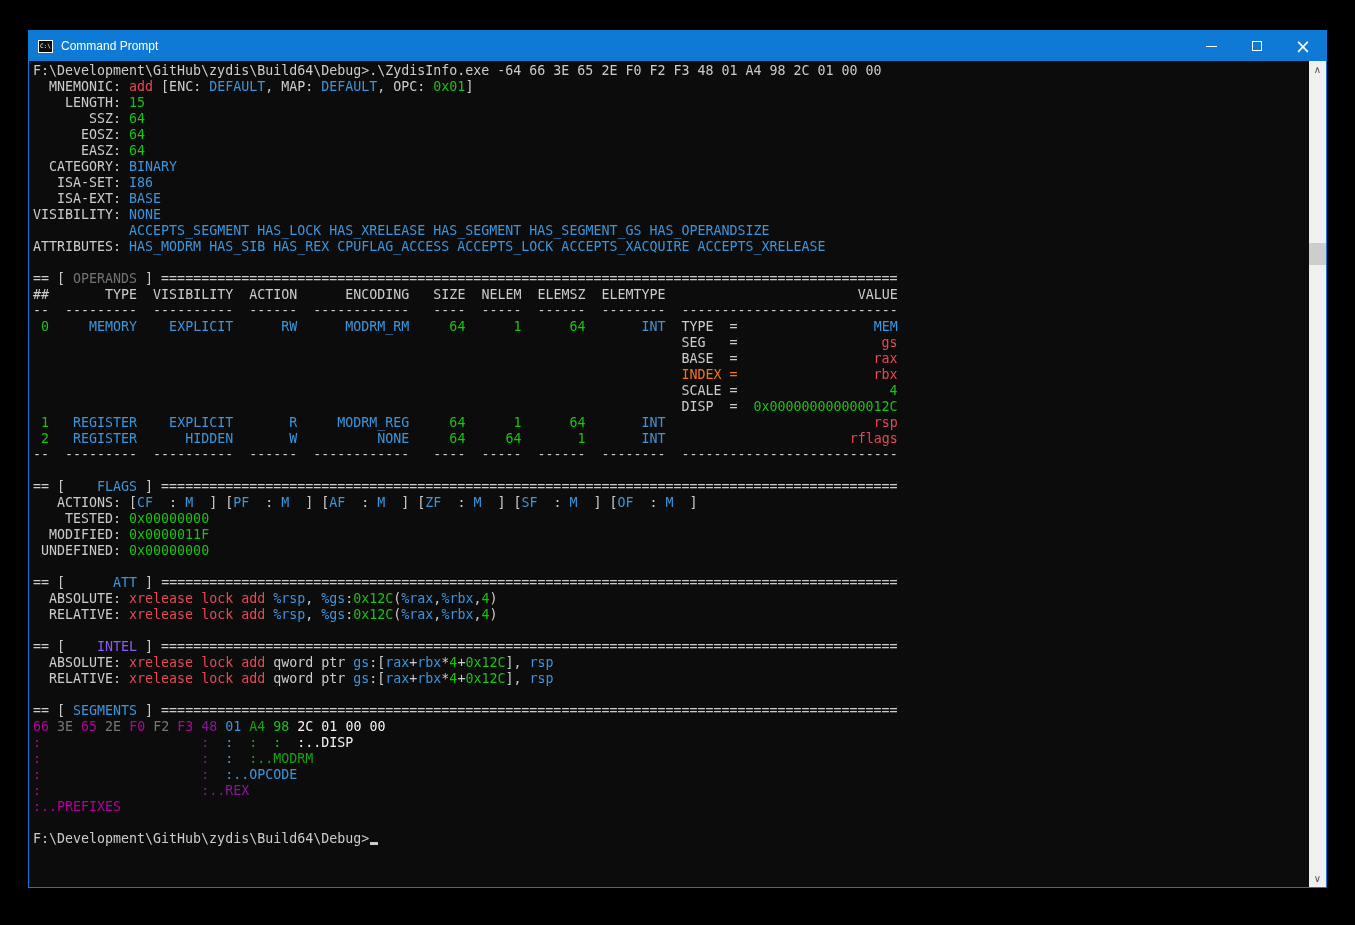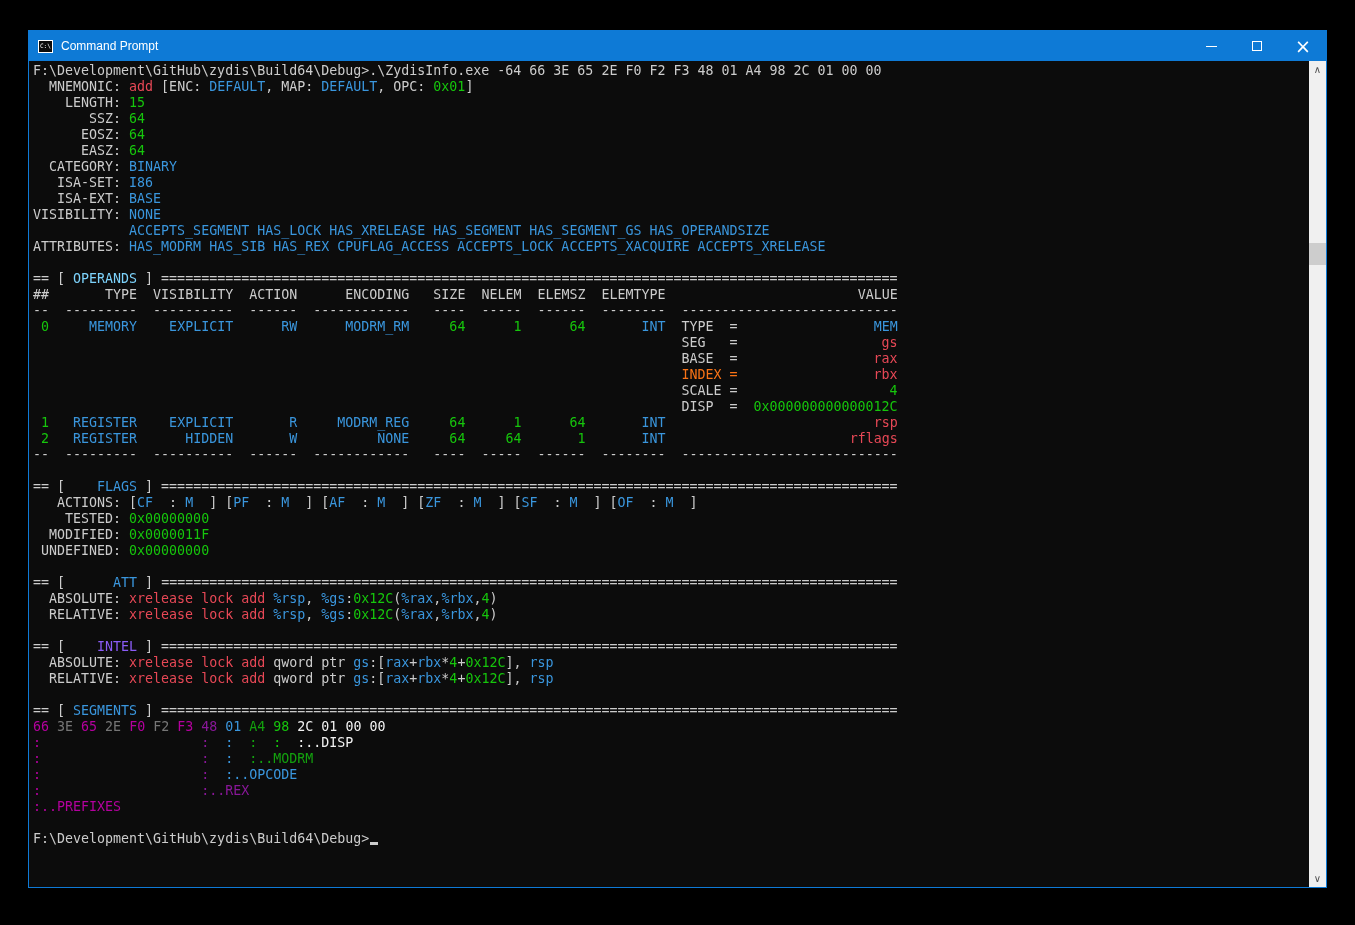--- a/index.html
+++ b/index.html
@@ -92,21 +92,21 @@
         <div class="line"><span style="color: rgb(204, 204, 204);">       SSZ: </span><span style="color: rgb(22, 198, 12);">64</span></div>
         <div class="line"><span style="color: rgb(204, 204, 204);">      EOSZ: </span><span style="color: rgb(22, 198, 12);">64</span></div>
         <div class="line"><span style="color: rgb(204, 204, 204);">      EASZ: </span><span style="color: rgb(22, 198, 12);">64</span></div>
         <div class="line"><span style="color: rgb(204, 204, 204);">  CATEGORY: </span><span style="color: rgb(58, 150, 221);">BINARY</span></div>
         <div class="line"><span style="color: rgb(204, 204, 204);">   ISA-SET: </span><span style="color: rgb(58, 150, 221);">I86</span></div>
         <div class="line"><span style="color: rgb(204, 204, 204);">   ISA-EXT: </span><span style="color: rgb(58, 150, 221);">BASE</span></div>
         <div class="line"><span style="color: rgb(204, 204, 204);">VISIBILITY: </span><span style="color: rgb(58, 150, 221);">NONE</span></div>
         <div class="line"><span>            </span><span style="color: rgb(58, 150, 221);">ACCEPTS_SEGMENT HAS_LOCK HAS_XRELEASE HAS_SEGMENT HAS_SEGMENT_GS HAS_OPERANDSIZE</span></div>
         <div class="line"><span style="color: rgb(204, 204, 204);">ATTRIBUTES: </span><span style="color: rgb(58, 150, 221);">HAS_MODRM HAS_SIB HAS_REX CPUFLAG_ACCESS ACCEPTS_LOCK ACCEPTS_XACQUIRE ACCEPTS_XRELEASE</span></div>
         <div class="line"></div>
-        <div class="line"><span style="color: rgb(204, 204, 204);">== [ </span><span style="color: #7dd3fc;">OPERANDS</span><span style="color: rgb(204, 204, 204);"> ] </span><span style="color: rgb(204, 204, 204);">============================================================================================</span></div>
+        <div class="line"><span style="color: rgb(204, 204, 204);">== [ </span><span style="color: #737373;">OPERANDS</span><span style="color: rgb(204, 204, 204);"> ] </span><span style="color: rgb(204, 204, 204);">============================================================================================</span></div>
         <div class="line"><span style="color: rgb(204, 204, 204);">##</span><span>  </span><span style="color: rgb(204, 204, 204);">     TYPE</span><span>  </span><span style="color: rgb(204, 204, 204);">VISIBILITY</span><span>  </span><span style="color: rgb(204, 204, 204);">ACTION</span><span>  </span><span style="color: rgb(204, 204, 204);">    ENCODING</span><span>   </span><span style="color: rgb(204, 204, 204);">SIZE</span><span>  </span><span style="color: rgb(204, 204, 204);">NELEM</span><span>  </span><span style="color: rgb(204, 204, 204);">ELEMSZ</span><span>  </span><span style="color: rgb(204, 204, 204);">ELEMTYPE</span><span>                        </span><span style="color: rgb(204, 204, 204);">VALUE</span></div>
         <div class="line"><span style="color: rgb(204, 204, 204);">--</span><span>  </span><span style="color: rgb(204, 204, 204);">---------</span><span>  </span><span style="color: rgb(204, 204, 204);">----------</span><span>  </span><span style="color: rgb(204, 204, 204);">------</span><span>  </span><span style="color: rgb(204, 204, 204);">------------</span><span>   </span><span style="color: rgb(204, 204, 204);">----</span><span>  </span><span style="color: rgb(204, 204, 204);">-----</span><span>  </span><span style="color: rgb(204, 204, 204);">------</span><span>  </span><span style="color: rgb(204, 204, 204);">--------</span><span>  </span><span style="color: rgb(204, 204, 204);">---------------------------</span></div>
         <div class="line"><span style="color: rgb(22, 198, 12);"> 0</span><span>  </span><span style="color: rgb(58, 150, 221);">   MEMORY</span><span>  </span><span style="color: rgb(58, 150, 221);">  EXPLICIT</span><span>  </span><span style="color: rgb(58, 150, 221);">    RW</span><span>  </span><span style="color: rgb(58, 150, 221);">    MODRM_RM</span><span>   </span><span style="color: rgb(22, 198, 12);">  64</span><span>  </span><span style="color: rgb(22, 198, 12);">    1</span><span>  </span><span style="color: rgb(22, 198, 12);">    64</span><span>  </span><span style="color: rgb(58, 150, 221);">     INT</span><span>  </span><span style="color: rgb(204, 204, 204);">TYPE  =</span><span>                 </span><span style="color: rgb(58, 150, 221);">MEM</span></div>
         <div class="line"><span>                                                                                 </span><span style="color: rgb(204, 204, 204);">SEG   =</span><span>                  </span><span style="color: rgb(231, 72, 86);">gs</span></div>
         <div class="line"><span>                                                                                 </span><span style="color: rgb(204, 204, 204);">BASE  =</span><span>                 </span><span style="color: rgb(231, 72, 86);">rax</span></div>
         <div class="line"><span>                                                                                 </span><span style="color: #f97316;">INDEX =</span><span>                 </span><span style="color: rgb(231, 72, 86);">rbx</span></div>
         <div class="line"><span>                                                                                 </span><span style="color: rgb(204, 204, 204);">SCALE =</span><span>                   </span><span style="color: rgb(22, 198, 12);">4</span></div>
         <div class="line"><span>                                                                                 </span><span style="color: rgb(204, 204, 204);">DISP  =</span><span>  </span><span style="color: rgb(22, 198, 12);">0x000000000000012C</span></div>
         <div class="line"><span style="color: rgb(22, 198, 12);"> 1</span><span>  </span><span style="color: rgb(58, 150, 221);"> REGISTER</span><span>  </span><span style="color: rgb(58, 150, 221);">  EXPLICIT</span><span>  </span><span style="color: rgb(58, 150, 221);">     R</span><span>  </span><span style="color: rgb(58, 150, 221);">   MODRM_REG</span><span>   </span><span style="color: rgb(22, 198, 12);">  64</span><span>  </span><span style="color: rgb(22, 198, 12);">    1</span><span>  </span><span style="color: rgb(22, 198, 12);">    64</span><span>  </span><span style="color: rgb(58, 150, 221);">     INT</span><span>                          </span><span style="color: rgb(231, 72, 86);">rsp</span></div>
         <div class="line"><span style="color: rgb(22, 198, 12);"> 2</span><span>  </span><span style="color: rgb(58, 150, 221);"> REGISTER</span><span>  </span><span style="color: rgb(58, 150, 221);">    HIDDEN</span><span>  </span><span style="color: rgb(58, 150, 221);">     W</span><span>  </span><span style="color: rgb(58, 150, 221);">        NONE</span><span>   </span><span style="color: rgb(22, 198, 12);">  64</span><span>  </span><span style="color: rgb(22, 198, 12);">   64</span><span>  </span><span style="color: rgb(22, 198, 12);">     1</span><span>  </span><span style="color: rgb(58, 150, 221);">     INT</span><span>                       </span><span style="color: rgb(231, 72, 86);">rflags</span></div>

